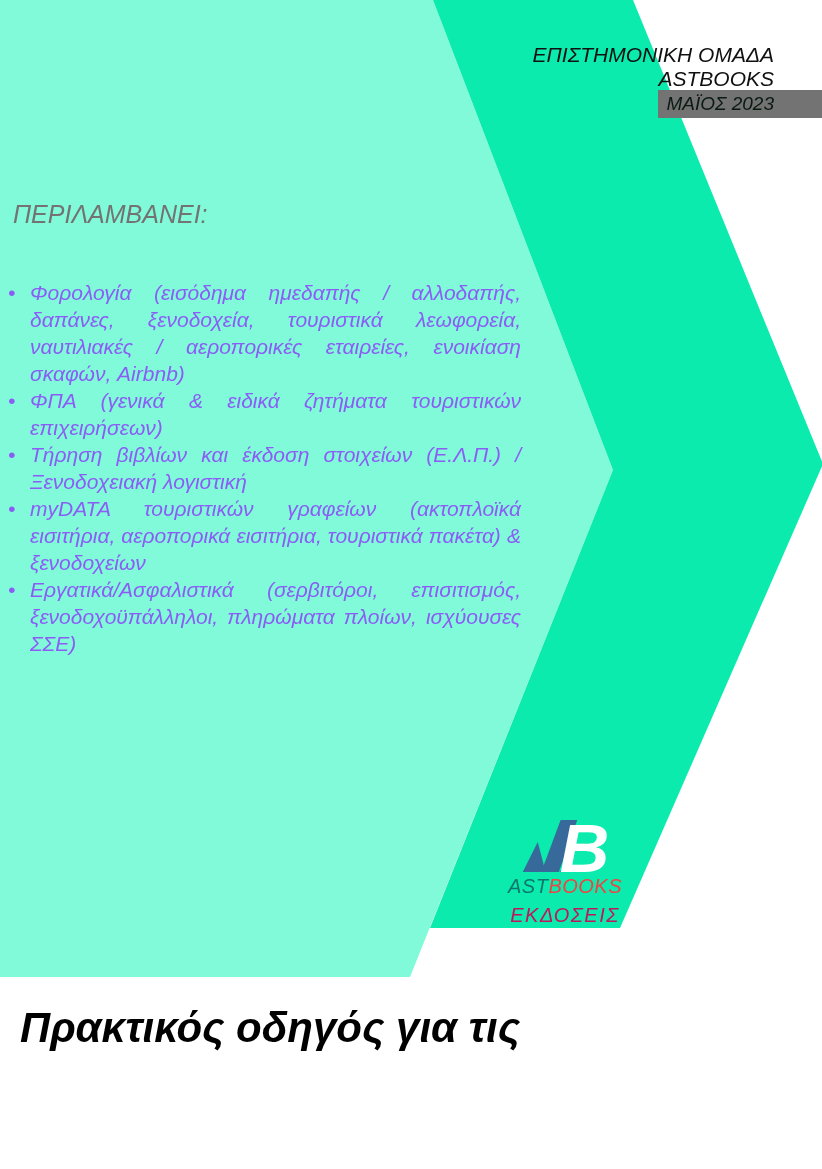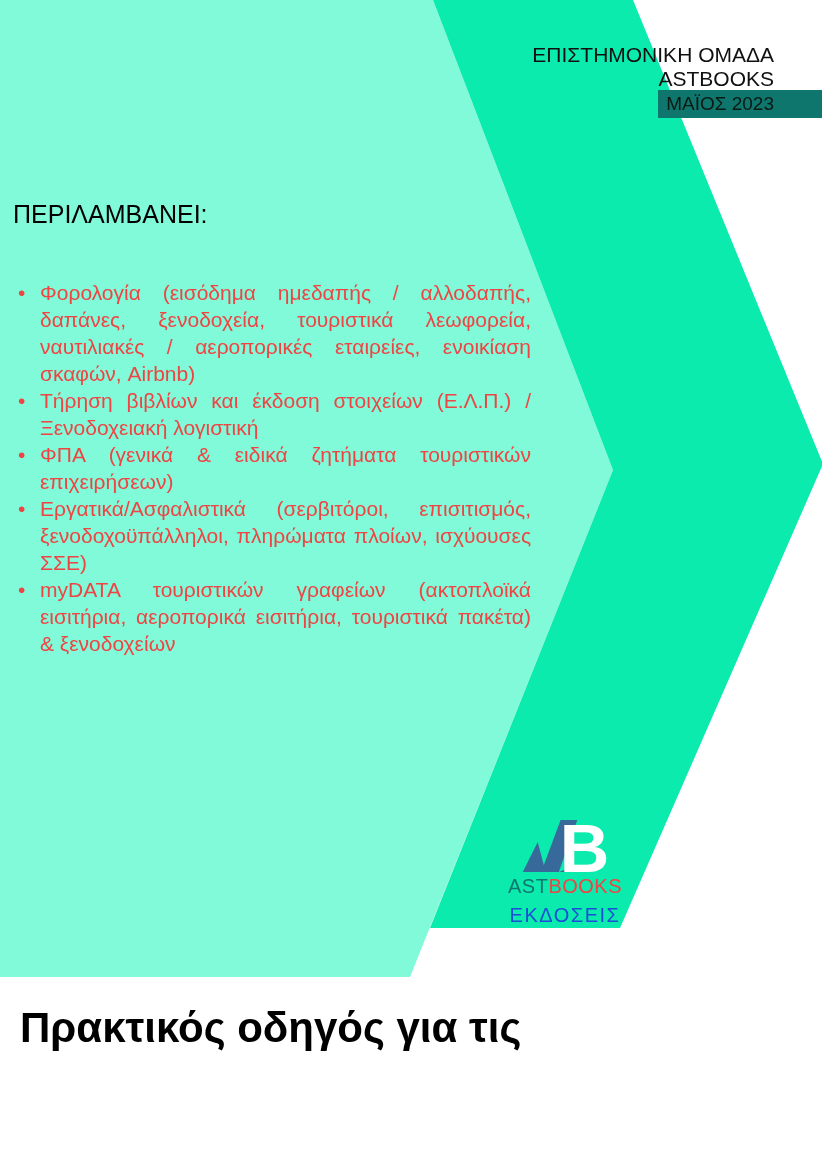--- a/index.html
+++ b/index.html
@@ -3,52 +3,53 @@
 <meta charset="utf-8">
 <style>
   html,body{margin:0;padding:0;background:#ffffff;}
   .page{
     position:relative;
     width:822px;height:1158px;
     background:#ffffff;
     overflow:hidden;
     font-family:"Liberation Sans", sans-serif;
     color:#1a1a1a;
+    font-style:italic;
   }
   .bg-shapes{position:absolute;left:0;top:0;width:822px;height:1169px;}
 
   
   .header{
     position:absolute;top:43px;right:48px;
     text-align:right;
     font-size:21px;line-height:24px;
     color:#101010;
     white-space:nowrap;
   }
   .date-band{
     position:absolute;top:90px;left:658px;right:0;height:28px;
-    background:#0f766e;
+    background:#737373;
     box-sizing:border-box;
     text-align:right;padding-right:48px;
     font-size:19px;line-height:28px;color:#072;
     color:#0a1a12;
     white-space:nowrap;
   }
 
   
   .includes-heading{
     position:absolute;left:13px;top:200px;
-    font-size:25px;color:#000000;
+    font-size:25px;color:#737373;
   }
   .includes-list{
-    position:absolute;left:15px;top:279px;width:516px;
+    position:absolute;left:5px;top:279px;width:516px;
     margin:0;padding:0;list-style:none;
     font-size:21px;line-height:27px;
     text-align:justify;
-    color:#ef4444;
+    color:#8b5cf6;
   }
   .includes-list li{position:relative;padding-left:25px;margin:0;}
   .includes-list li::before{
     content:"\2022";
     position:absolute;left:3px;top:0;
     font-size:21px;
   }
 
   
   .publisher{
@@ -56,21 +57,21 @@
     text-align:center;
   }
   .monogram{display:block;margin:0 auto;}
   .publisher-name{
     font-size:20px;letter-spacing:0.5px;margin-top:1px;
     white-space:nowrap;
   }
   .publisher-name .ast{color:#0f766e;}
   .publisher-name .books{color:#ef4444;margin-top:28px;}
   .publisher-subtitle{
-    font-size:20px;color:#1d4ed8;margin-top:6px;letter-spacing:1.5px;
+    font-size:20px;color:#be185d;margin-top:6px;letter-spacing:1.5px;
     white-space:nowrap;
   }
 
   
   .main-title{
     position:absolute;left:20px;right:0;top:1001px;
     text-align:left;
     font-size:42px;line-height:53px;font-weight:bold;
     color:#000000;
   }
@@ -89,24 +90,24 @@
     <div>ΕΠΙΣΤΗΜΟΝΙΚΗ ΟΜΑΔΑ</div>
     <div>ASTBOOKS</div>
   </div>
   <div class="date-band">
     <span>ΜΑΪΟΣ 2023</span>
   </div>
 
   <div class="includes-heading">ΠΕΡΙΛΑΜΒΑΝΕΙ:</div>
   <ul class="includes-list">
     <li><span>Φορολογία (εισόδημα ημεδαπής / αλλοδαπής, δαπάνες, ξενοδοχεία, τουριστικά λεωφορεία, ναυτιλιακές / αεροπορικές εταιρείες, ενοικίαση σκαφών, Airbnb)</span></li>
+    <li><span>ΦΠΑ (γενικά &amp; ειδικά ζητήματα τουριστικών επιχειρήσεων)</span></li>
     <li><span>Τήρηση βιβλίων και έκδοση στοιχείων (Ε.Λ.Π.) / Ξενοδοχειακή λογιστική</span></li>
-    <li><span>ΦΠΑ (γενικά &amp; ειδικά ζητήματα τουριστικών επιχειρήσεων)</span></li>
+    <li><span>myDATA τουριστικών γραφείων (ακτοπλοϊκά εισιτήρια, αεροπορικά εισιτήρια, τουριστικά πακέτα) &amp; ξενοδοχείων</span></li>
     <li><span>Εργατικά/Ασφαλιστικά (σερβιτόροι, επισιτισμός, ξενοδοχοϋπάλληλοι, πληρώματα πλοίων, ισχύουσες ΣΣΕ)</span></li>
-    <li><span>myDATA τουριστικών γραφείων (ακτοπλοϊκά εισιτήρια, αεροπορικά εισιτήρια, τουριστικά πακέτα) &amp; ξενοδοχείων</span></li>
   </ul>
 
   <div class="publisher">
     <svg class="monogram" width="88" height="62" viewBox="0 0 100 70" xmlns="http://www.w3.org/2000/svg">
 
       <g fill="#0bebad">
         <polygon points="46,27 12,9 17,4"></polygon>
         <polygon points="46,27 21,4 26,1"></polygon>
         <polygon points="46,27 29,0 34,0"></polygon>
         <polygon points="46,27 37,0 41,2"></polygon>

